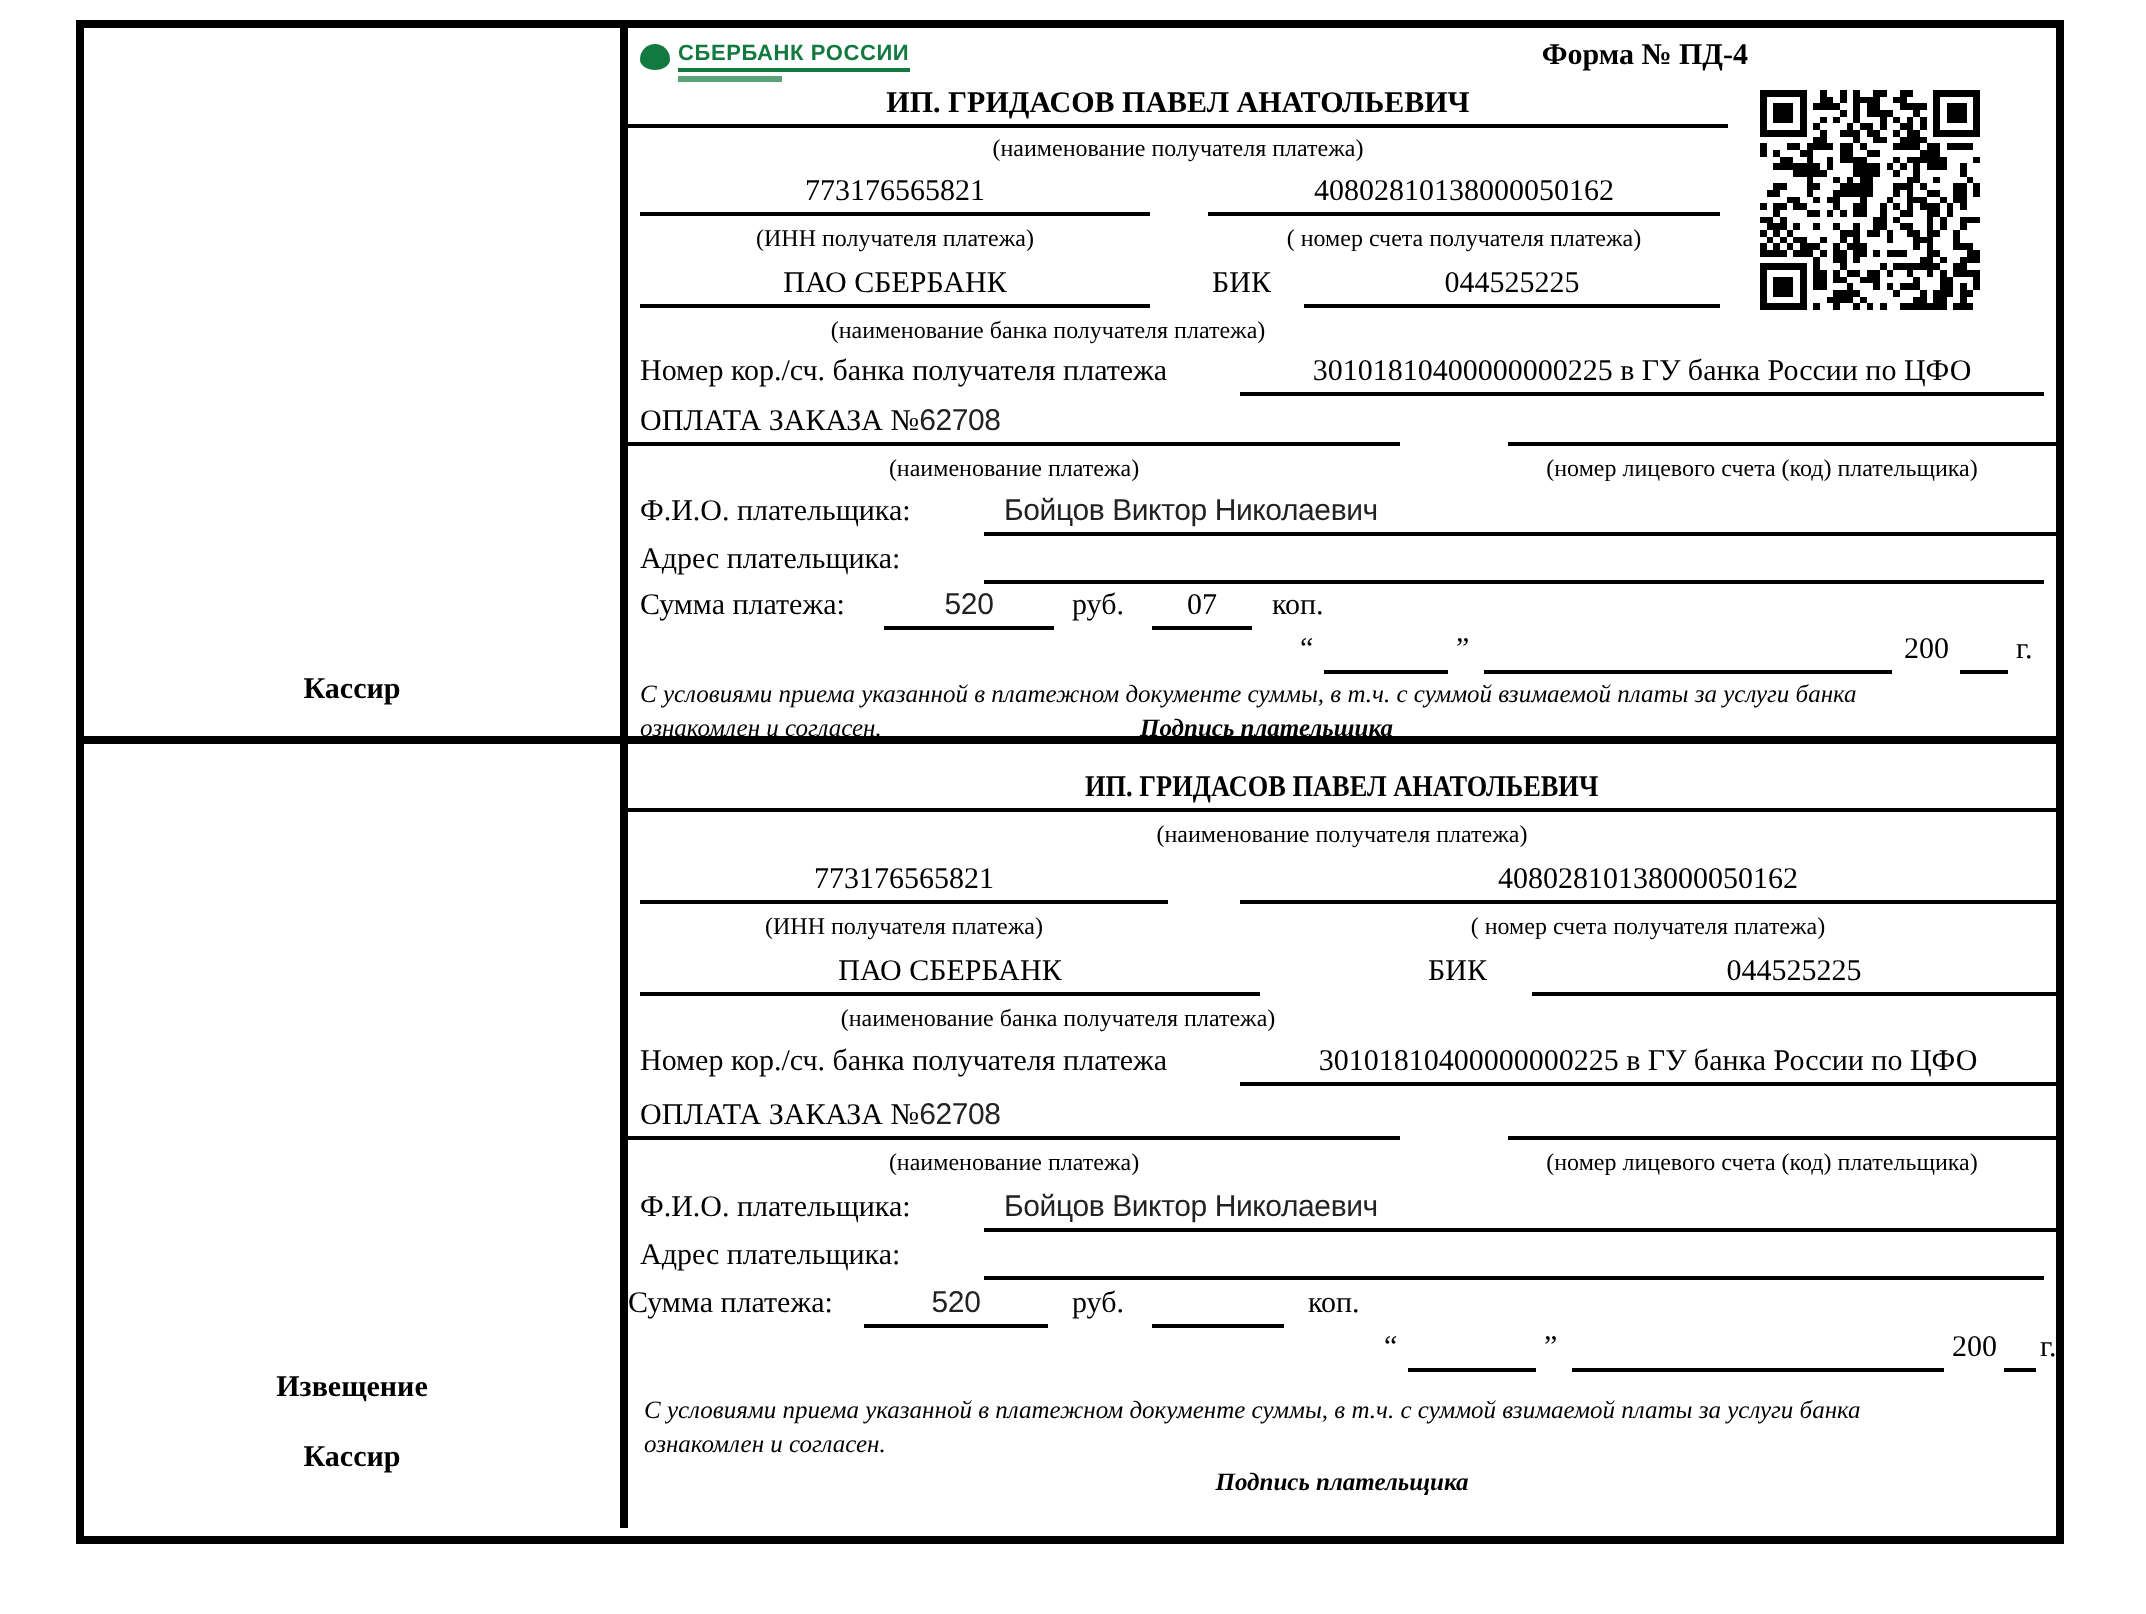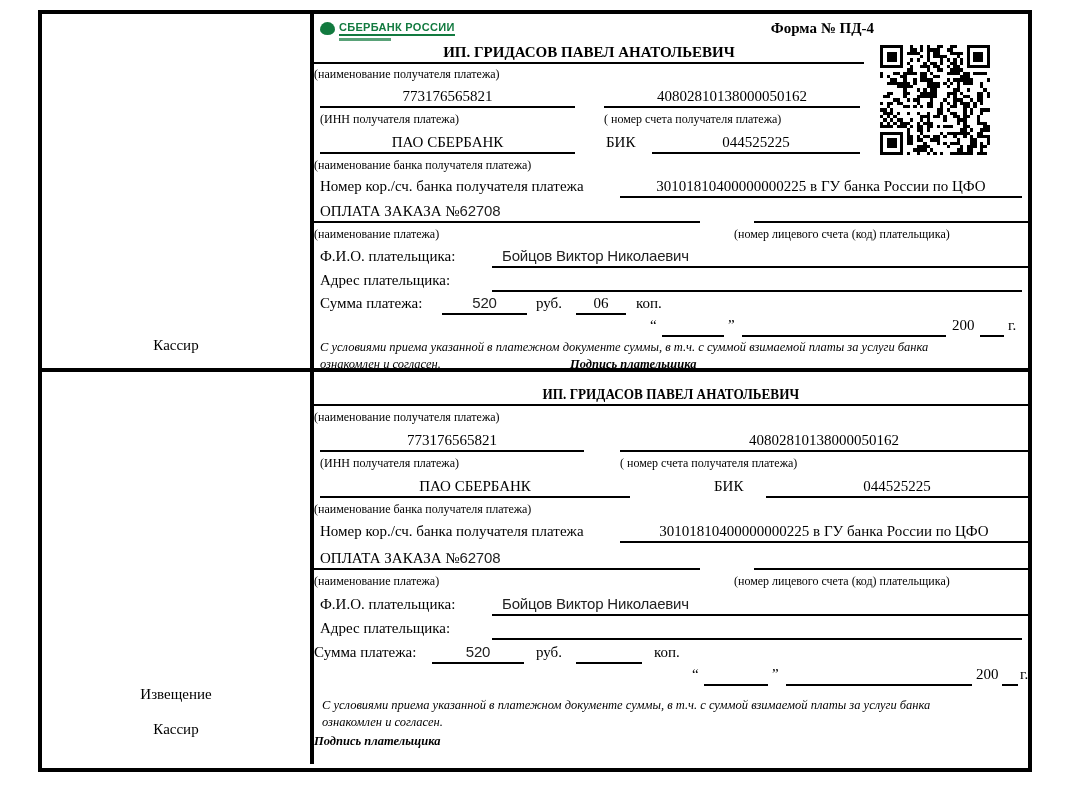--- a/index.html
+++ b/index.html
@@ -4,27 +4,27 @@
 <style>
   html,body{margin:0;padding:0;background:#fff;}
   body{width:1073px;height:807px;position:relative;font-family:"Liberation Serif",serif;color:#000;}
   .doc{position:absolute;left:38px;top:10px;width:986px;height:754px;border:4px solid #000;background:#fff;}
   .section{position:absolute;left:0;width:986px;display:flex;}
   .sec1{top:0;height:354px;border-bottom:4px solid #000;}
   .sec2{top:358px;height:392px;}
   .side{position:relative;width:268px;border-right:4px solid #000;flex:0 0 268px;}
   .main{position:relative;flex:1;}
   .side-title{position:absolute;width:100%;text-align:center;font-family:"Liberation Sans",sans-serif;font-weight:bold;font-size:15px;}
-  .side-cashier{position:absolute;width:100%;text-align:center;font-weight:normal;font-size:15px;}
+  .side-cashier{position:absolute;width:100%;text-align:center;font-weight:bold;font-size:15px;}
   .abs{position:absolute;}
   .cell{position:absolute;border-bottom:2px solid #000;text-align:center;font-size:15px;height:20px;line-height:20px;white-space:nowrap;}
   .lbl{font-size:12px;white-space:nowrap;}
   .txt{font-size:15px;white-space:nowrap;}
   .bold{font-weight:bold;}
-  .center{text-align:left;}
+  .center{text-align:center;}
   .fill{font-family:"Liberation Sans",sans-serif;color:#222;font-size:15px;letter-spacing:-0.2px;}
   .small-agree{font-size:12.5px;white-space:nowrap;font-style:italic;}
   .forma{font-weight:bold;font-size:15px;text-align:right;white-space:nowrap;}
   .logo{display:flex;align-items:flex-start;gap:4px;}
   .logo-emblem{width:15px;height:13px;border-radius:50% 50% 50% 50%/60% 60% 40% 40%;position:relative;overflow:hidden;}
   .logo-text{font-family:"Liberation Sans",sans-serif;font-weight:bold;font-size:11px;letter-spacing:.3px;border-bottom:2px solid;padding-bottom:1px;line-height:11px;}
   .logo-tag{height:3px;width:52px;margin-top:2px;opacity:.7;}
   .cond{display:inline-block;transform:scaleX(.88);transform-origin:center;}
   .qr{position:absolute;}
   .qr svg{display:block;}
@@ -497,21 +497,21 @@
 
       <div class="abs txt" style="left:6px;top:234px;">Ф.И.О. плательщика:</div>
       <div class="cell fill" style="left:178px;top:232px;width:530px;text-align:left;padding-left:10px;">Бойцов Виктор Николаевич</div>
 
       <div class="abs txt" style="left:6px;top:258px;">Адрес плательщика:</div>
       <div class="cell" style="left:178px;top:256px;width:530px;"></div>
 
       <div class="abs txt" style="left:6px;top:281px;">Сумма платежа:</div>
       <div class="cell fill" style="left:128px;top:279px;width:85px;">520</div>
       <div class="abs txt" style="left:222px;top:281px;">руб.</div>
-      <div class="cell" style="left:262px;top:279px;width:50px;">06</div>
+      <div class="cell" style="left:262px;top:279px;width:50px;">07</div>
       <div class="abs txt" style="left:322px;top:281px;">коп.</div>
 
       <div class="abs txt" style="left:336px;top:303px;">“</div>
       <div class="cell" style="left:348px;top:301px;width:62px;"></div>
       <div class="abs txt" style="left:414px;top:303px;">”</div>
       <div class="cell" style="left:428px;top:301px;width:204px;"></div>
       <div class="abs txt" style="left:638px;top:303px;">200</div>
       <div class="cell" style="left:666px;top:301px;width:24px;"></div>
       <div class="abs txt" style="left:694px;top:303px;">г.</div>
 

